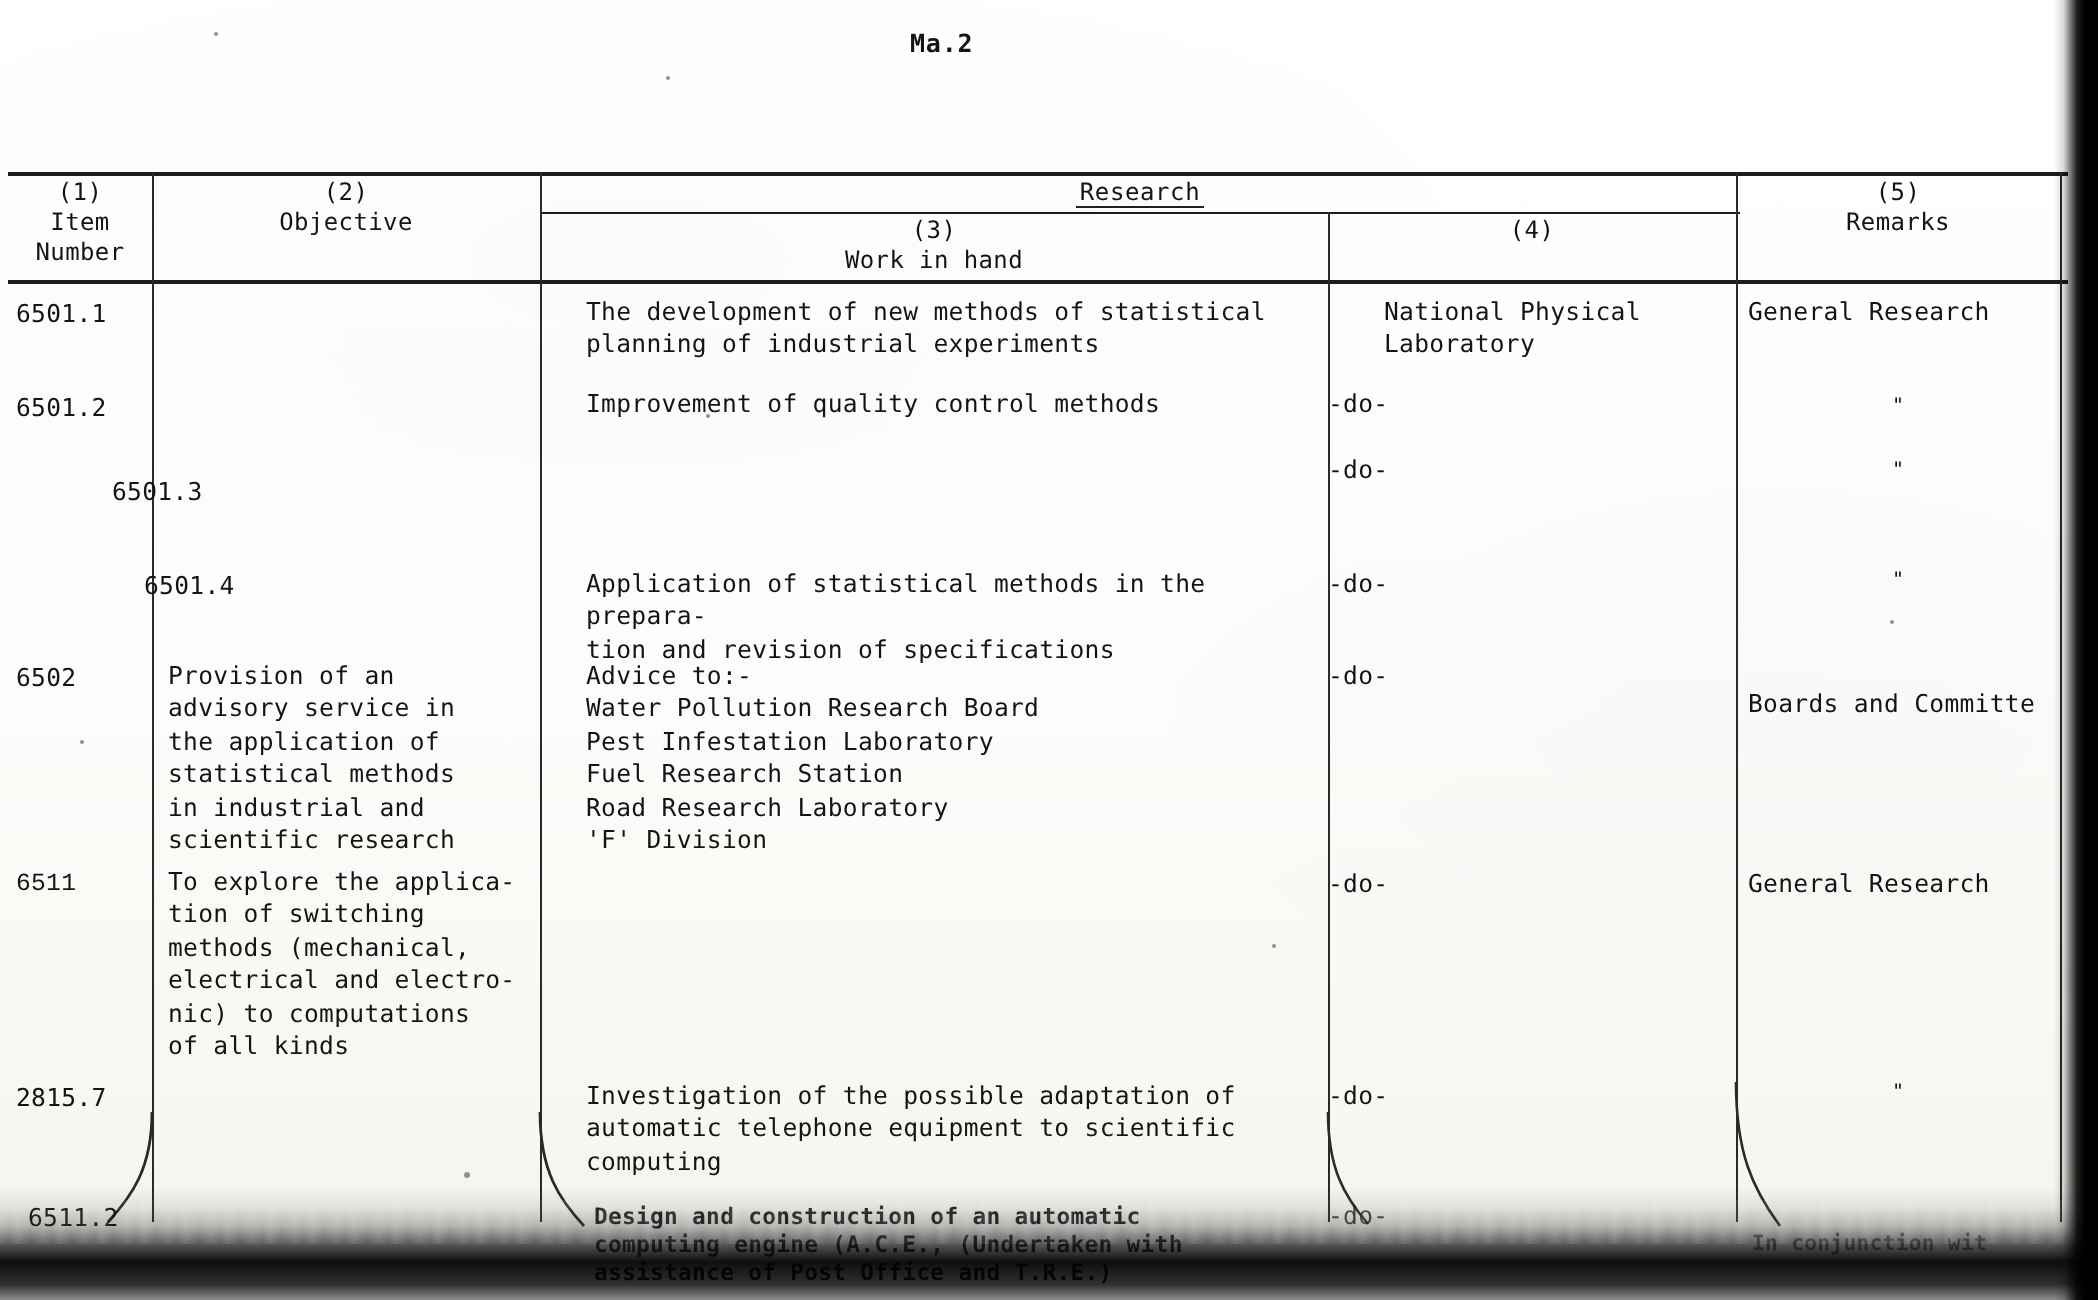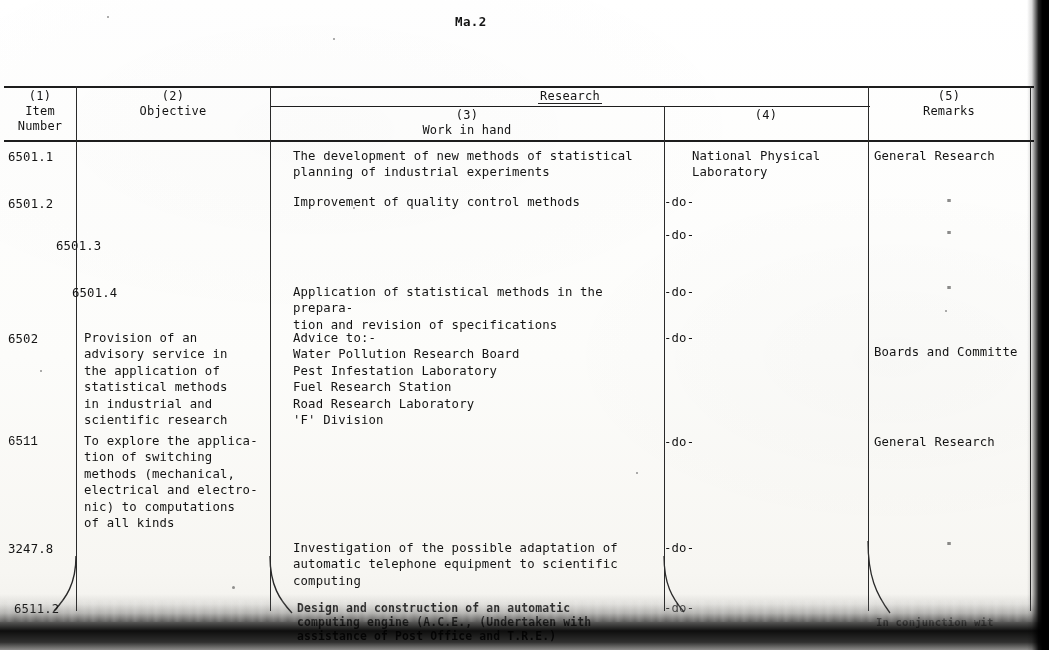--- a/index.html
+++ b/index.html
@@ -280,21 +280,21 @@
     <div class="cell c1" style="left:4px; top:348px;font-family:Liberation Mono, monospace;"><span>6511</span></div>
     <div class="cell c2" style="left:80px; top:347px; width:190px;">To explore the applica-
 tion of switching
 methods (mechanical,
 electrical and electro-
 nic) to computations
 of all kinds</div>
     <div class="cell c4" style="left:660px; top:348px; width:204px;">-do-</div>
     <div class="cell c5" style="left:870px; top:348px; width:170px;">General Research</div>
 
-    <div class="cell c1" style="left:4px; top:455px;"><span>3247.8</span></div>
+    <div class="cell c1" style="left:4px; top:455px;"><span>2815.7</span></div>
     <div class="cell c3" style="left:289px; top:454px; width:372px;">Investigation of the possible adaptation of
 automatic telephone equipment to scientific
 computing</div>
     <div class="cell c4" style="left:660px; top:454px; width:204px;">-do-</div>
     <div class="cell c5 ditto" style="left:864px; top:453px; width:162px; text-align:center;">"</div>
 
     <div class="cell c1" style="left:10px; top:515px;"><span>6511.2</span></div>
     <div class="cell c3 faded-1" style="left:293px; top:515px; width:372px; font-size:11.4px; line-height:14px;">Design and construction of an automatic
 computing engine (A.C.E.,  (Undertaken with
 assistance of Post Office and T.R.E.)</div>

